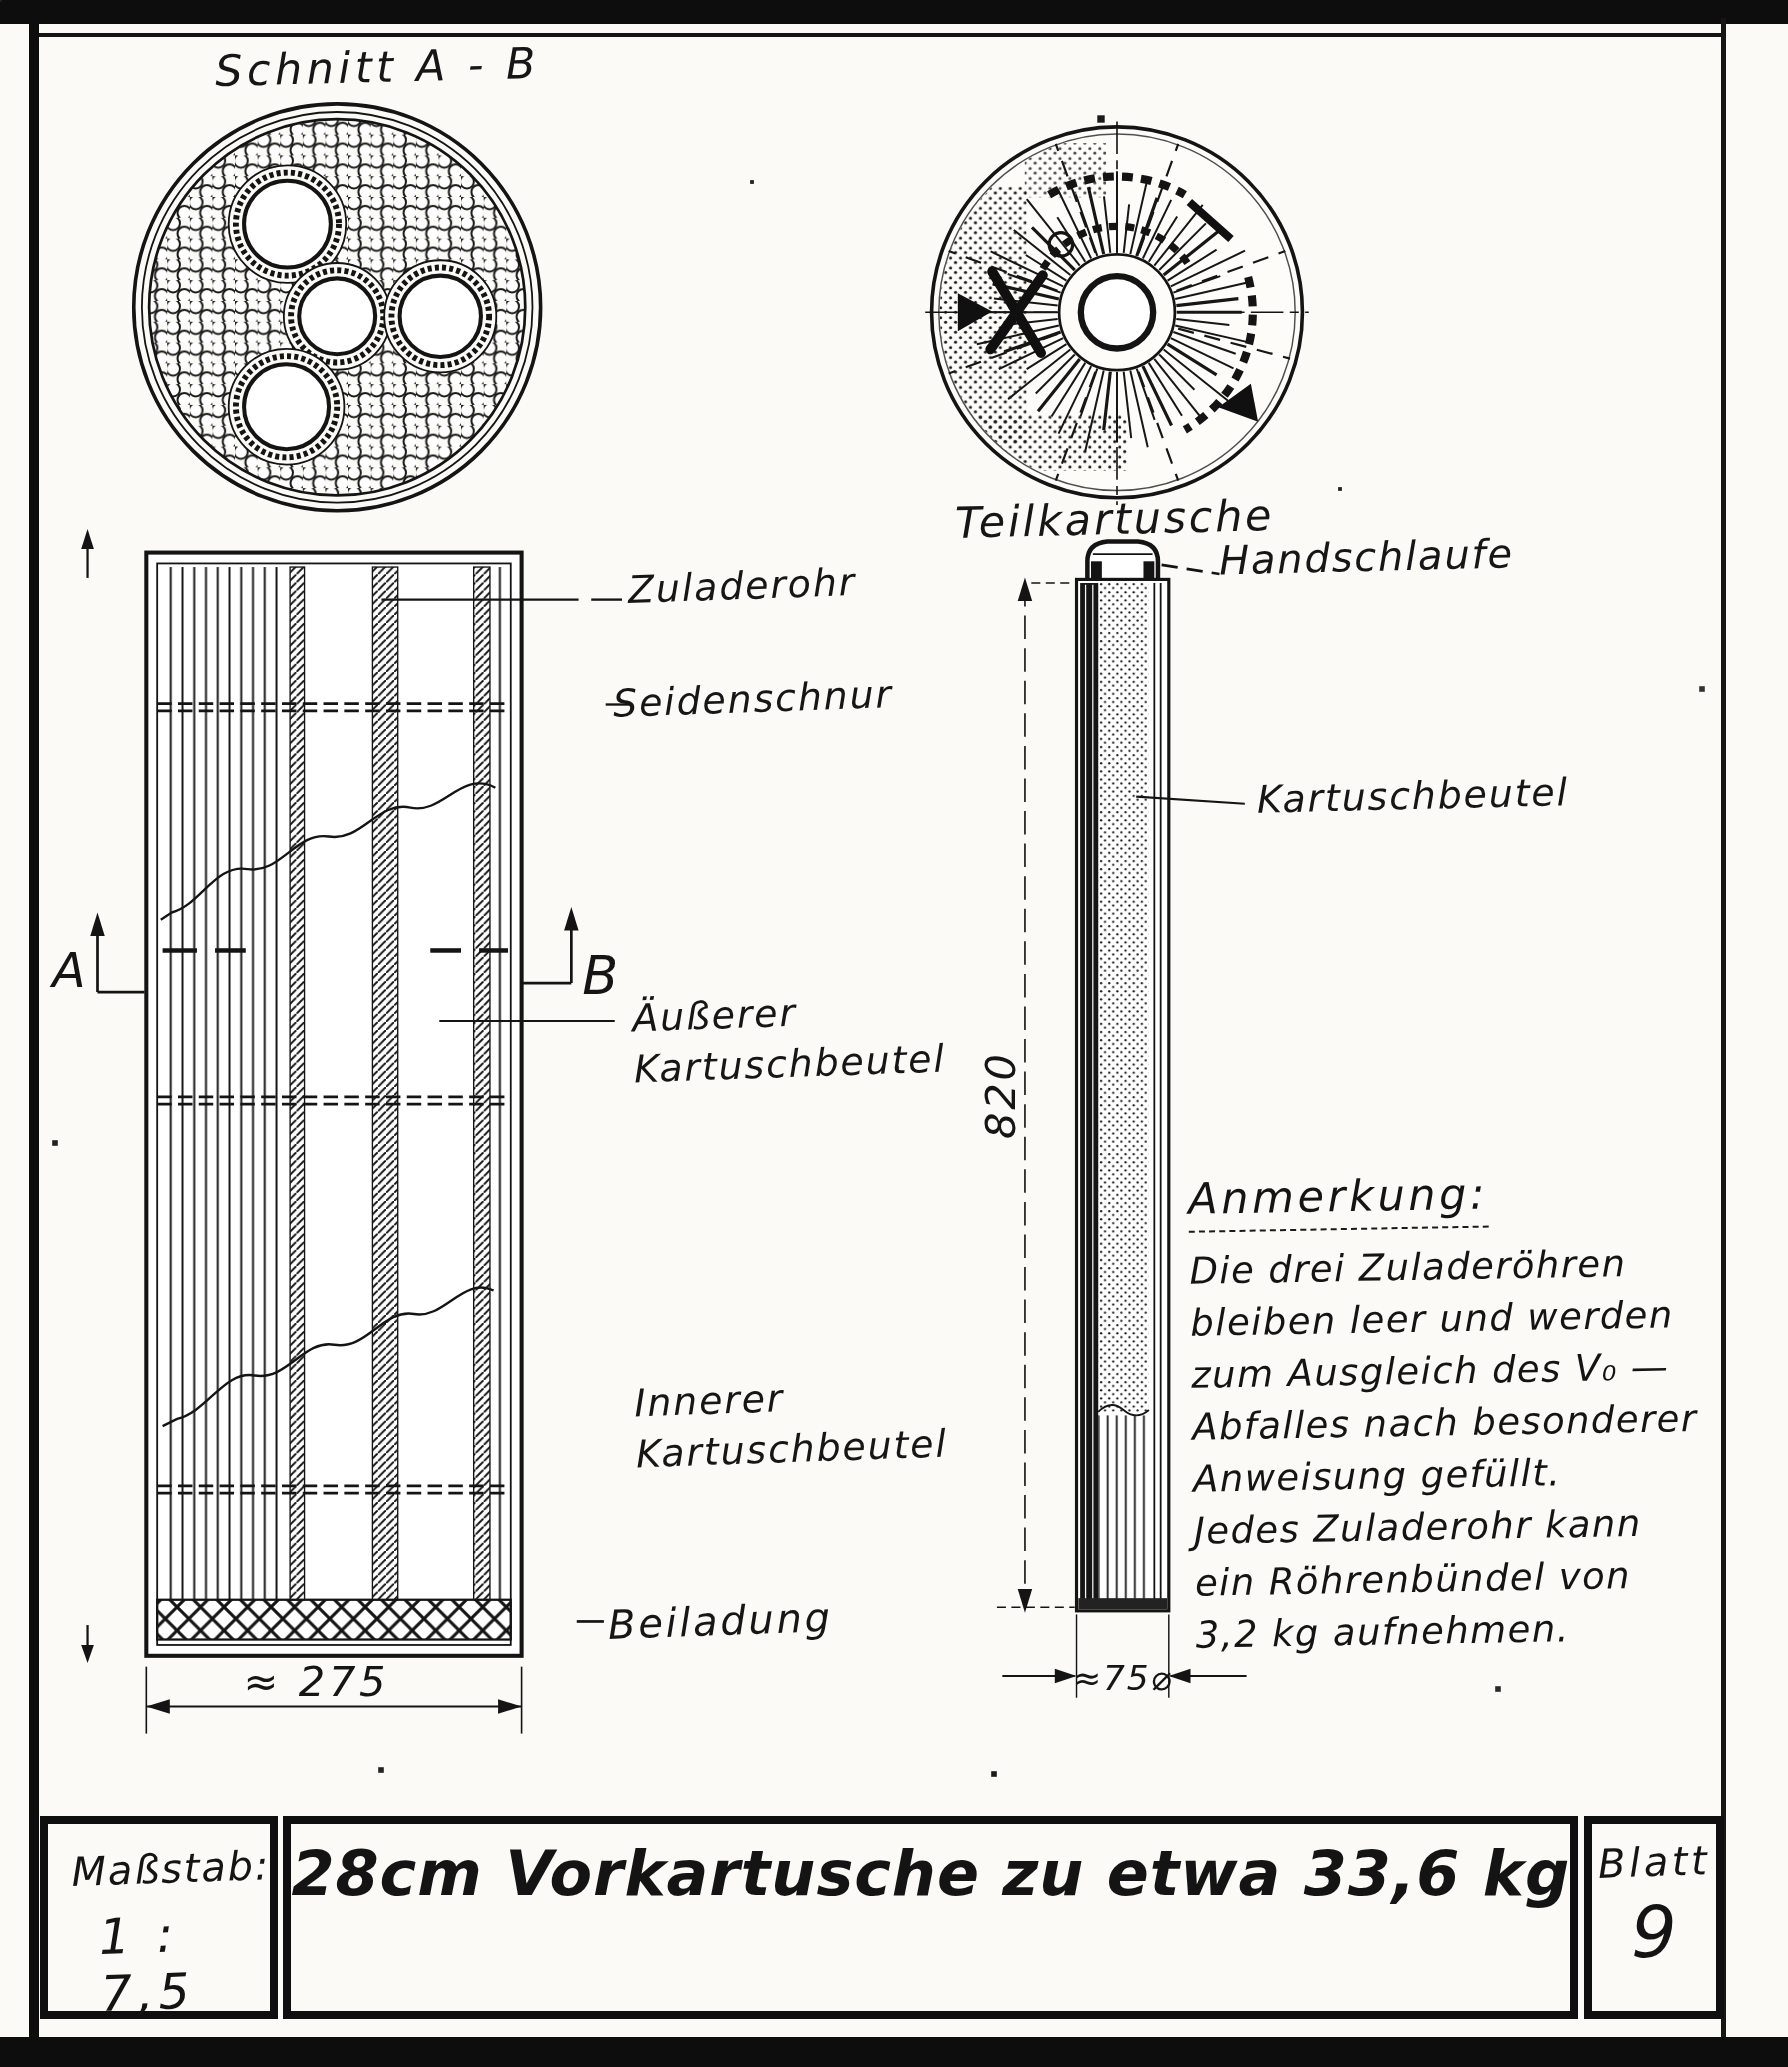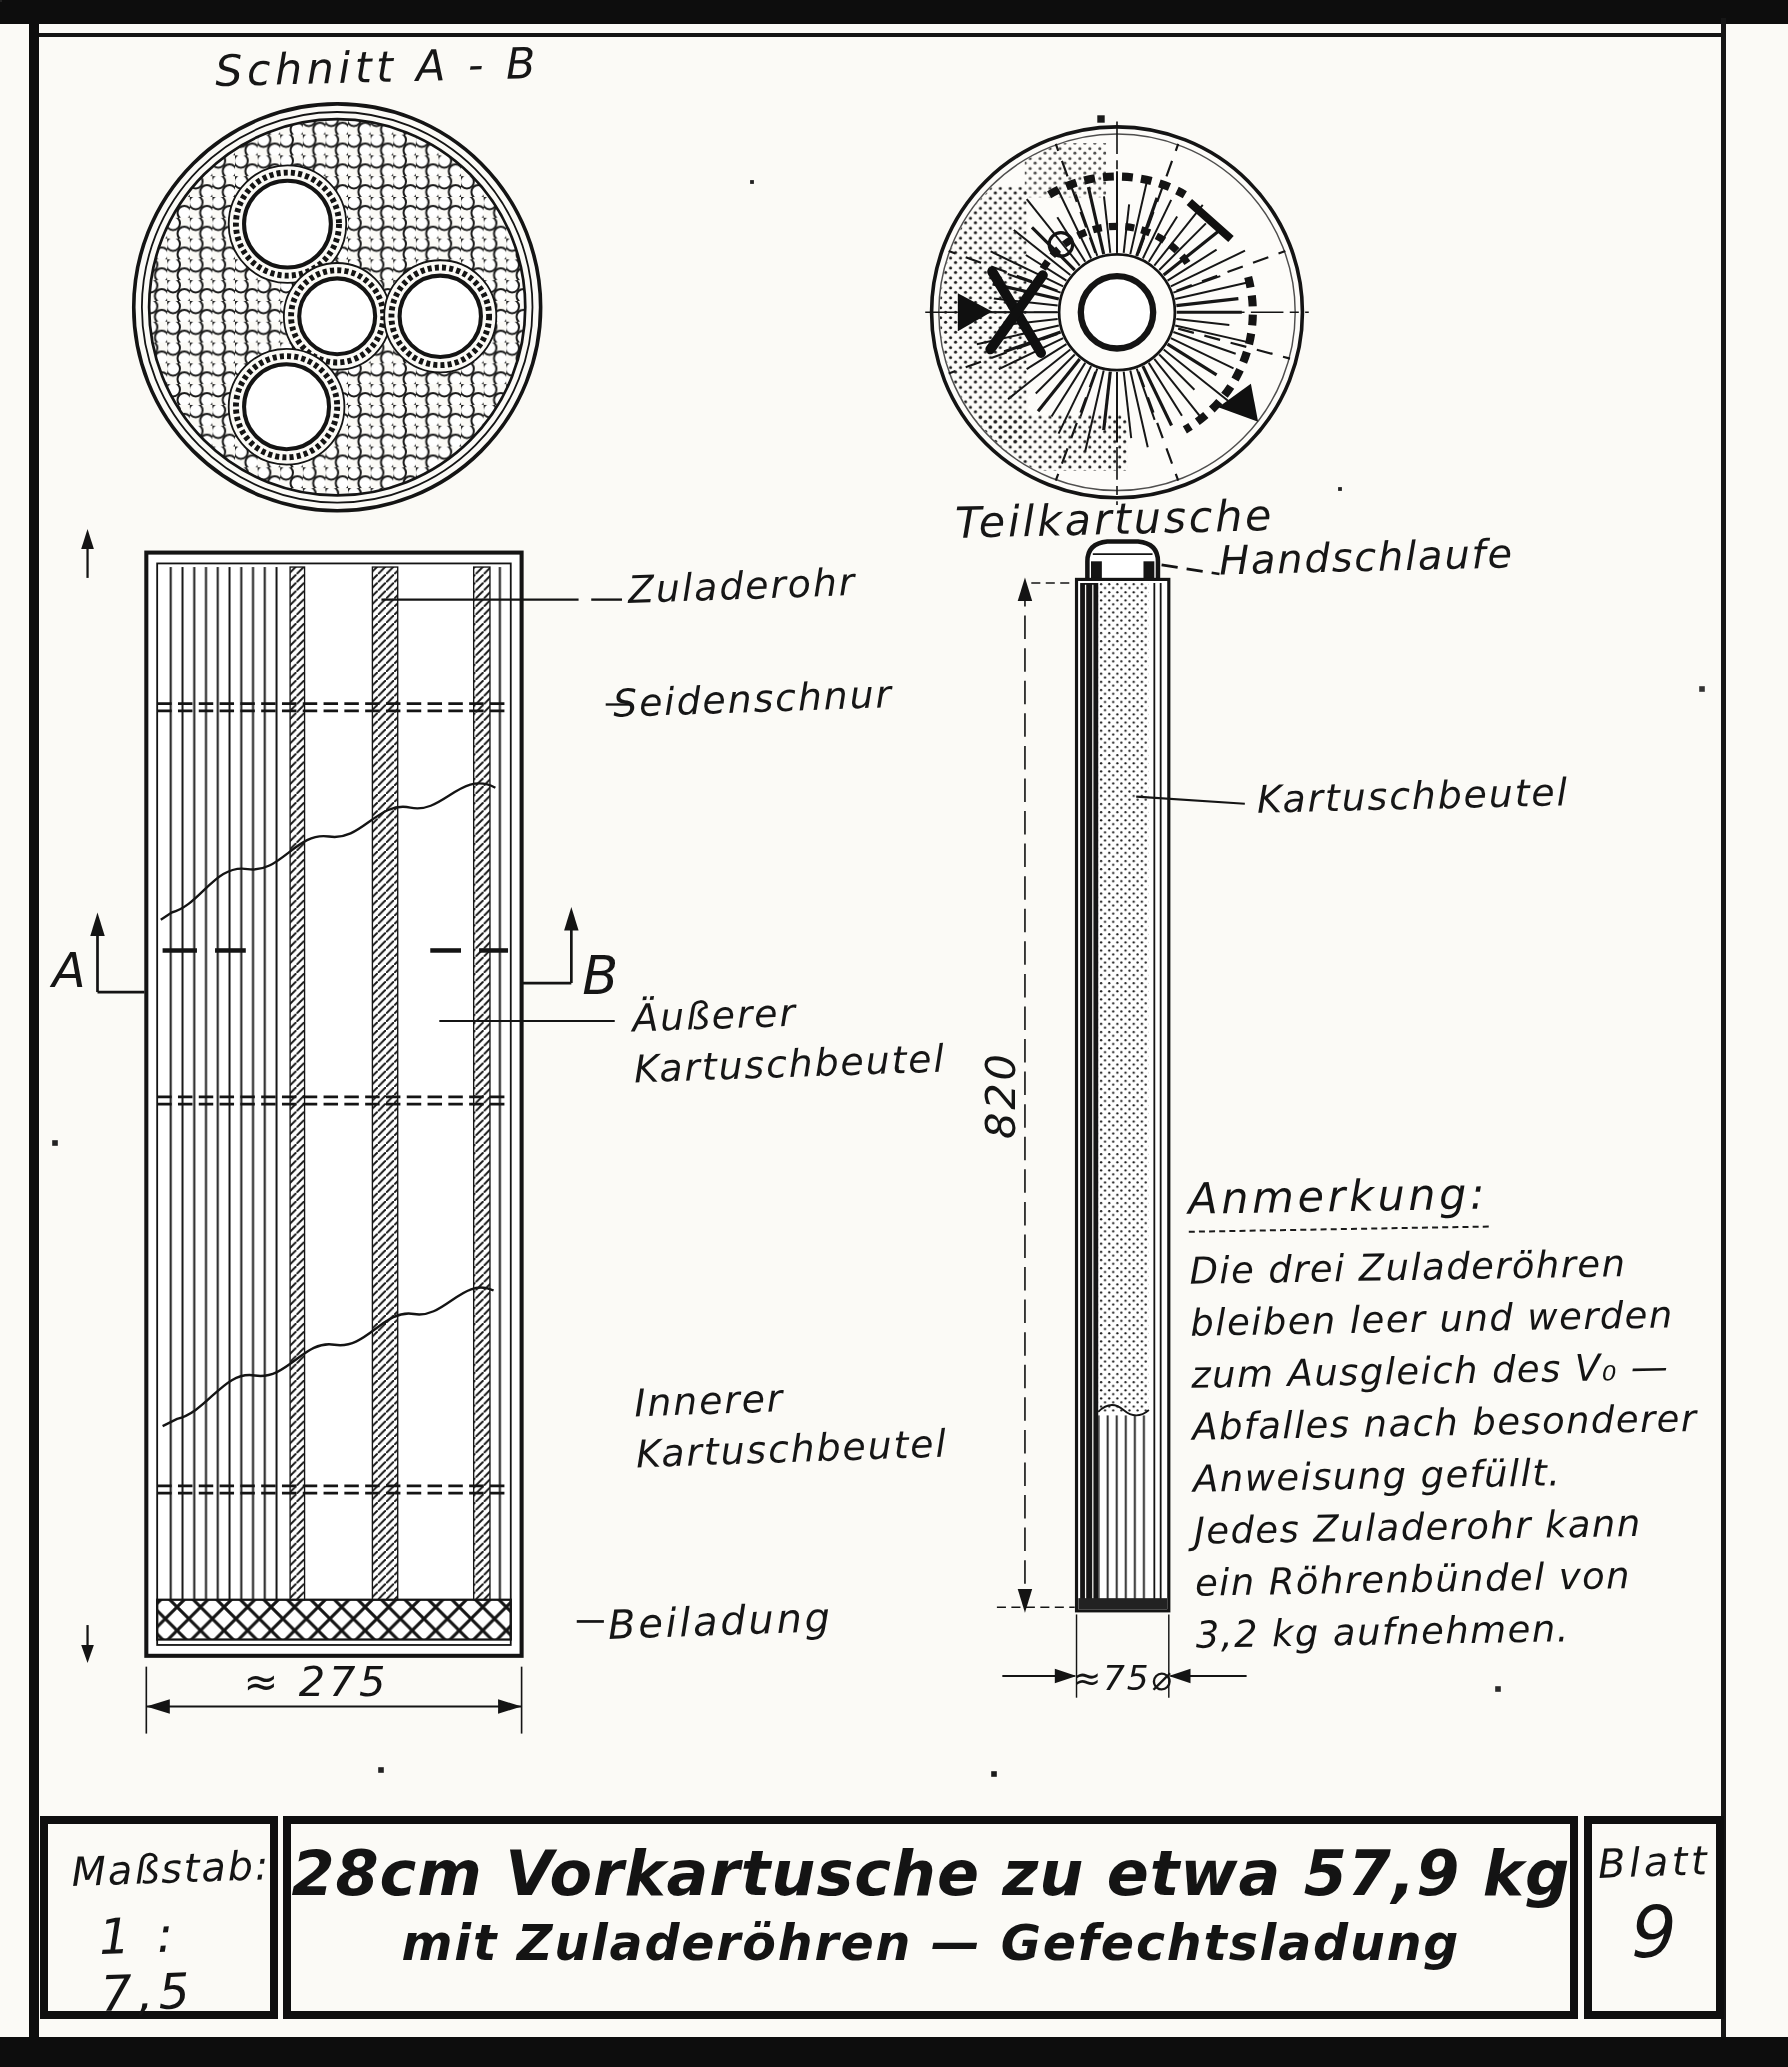--- a/index.html
+++ b/index.html
@@ -355,22 +355,21 @@
     <span class="note-line">ein Röhrenbündel von</span>
     <span class="note-line">3,2 kg aufnehmen.</span>
   </div>
 
   <div id="title-block">
     <div id="tb-left" class="tb-cell">
       <span class="scale-label">Maßstab:</span>
       <span class="scale-value">1 : 7,5</span>
     </div>
     <div id="tb-center" class="tb-cell">
-      <span class="t1">28cm Vorkartusche zu etwa 57,9 kg</span>
-      <span class="t2">mit Zuladeröhren — Gefechtsladung</span>
+      <span class="t1">28cm Vorkartusche zu etwa 33,6 kg</span>
     </div>
     <div id="tb-right" class="tb-cell">
       <span class="sheet-label">Blatt</span>
       <span class="sheet-number">9</span>
     </div>
   </div>
 
 </div>
 
 

